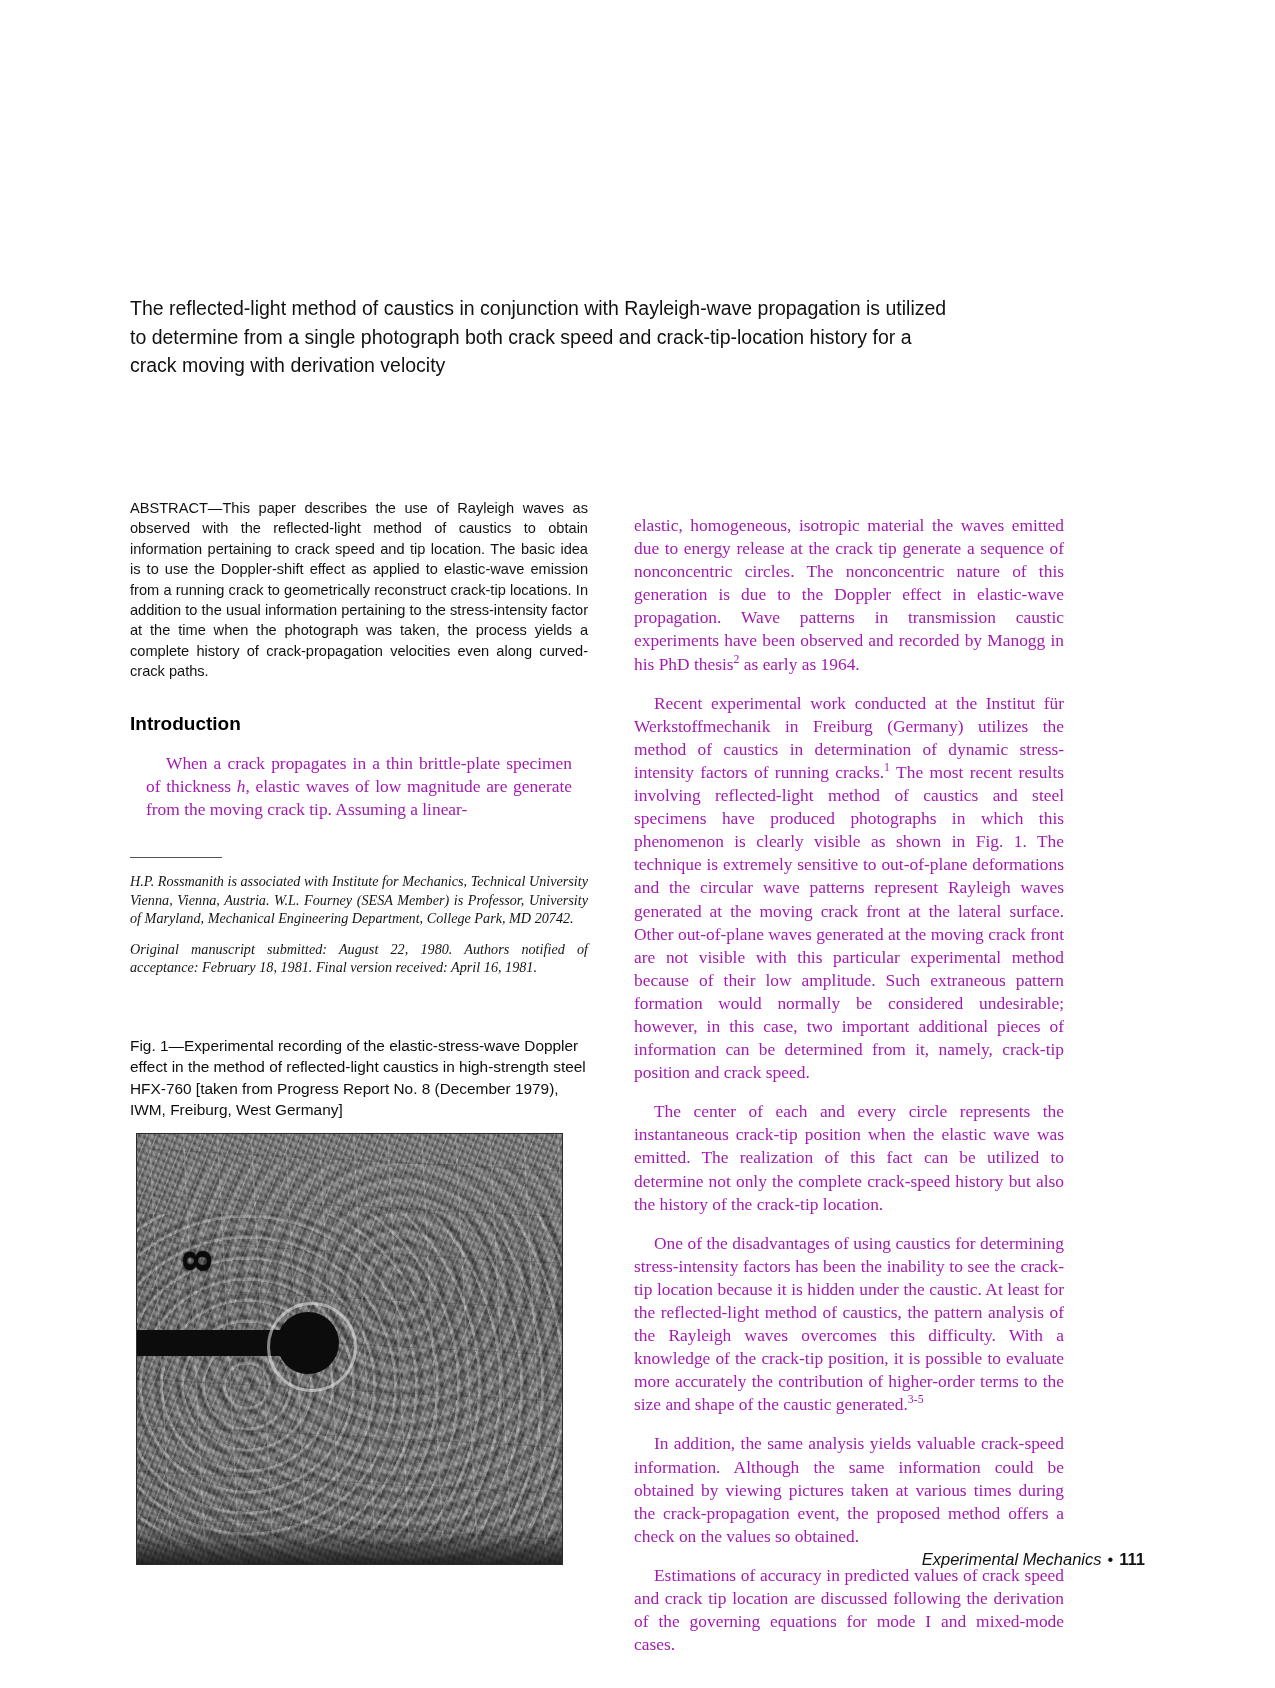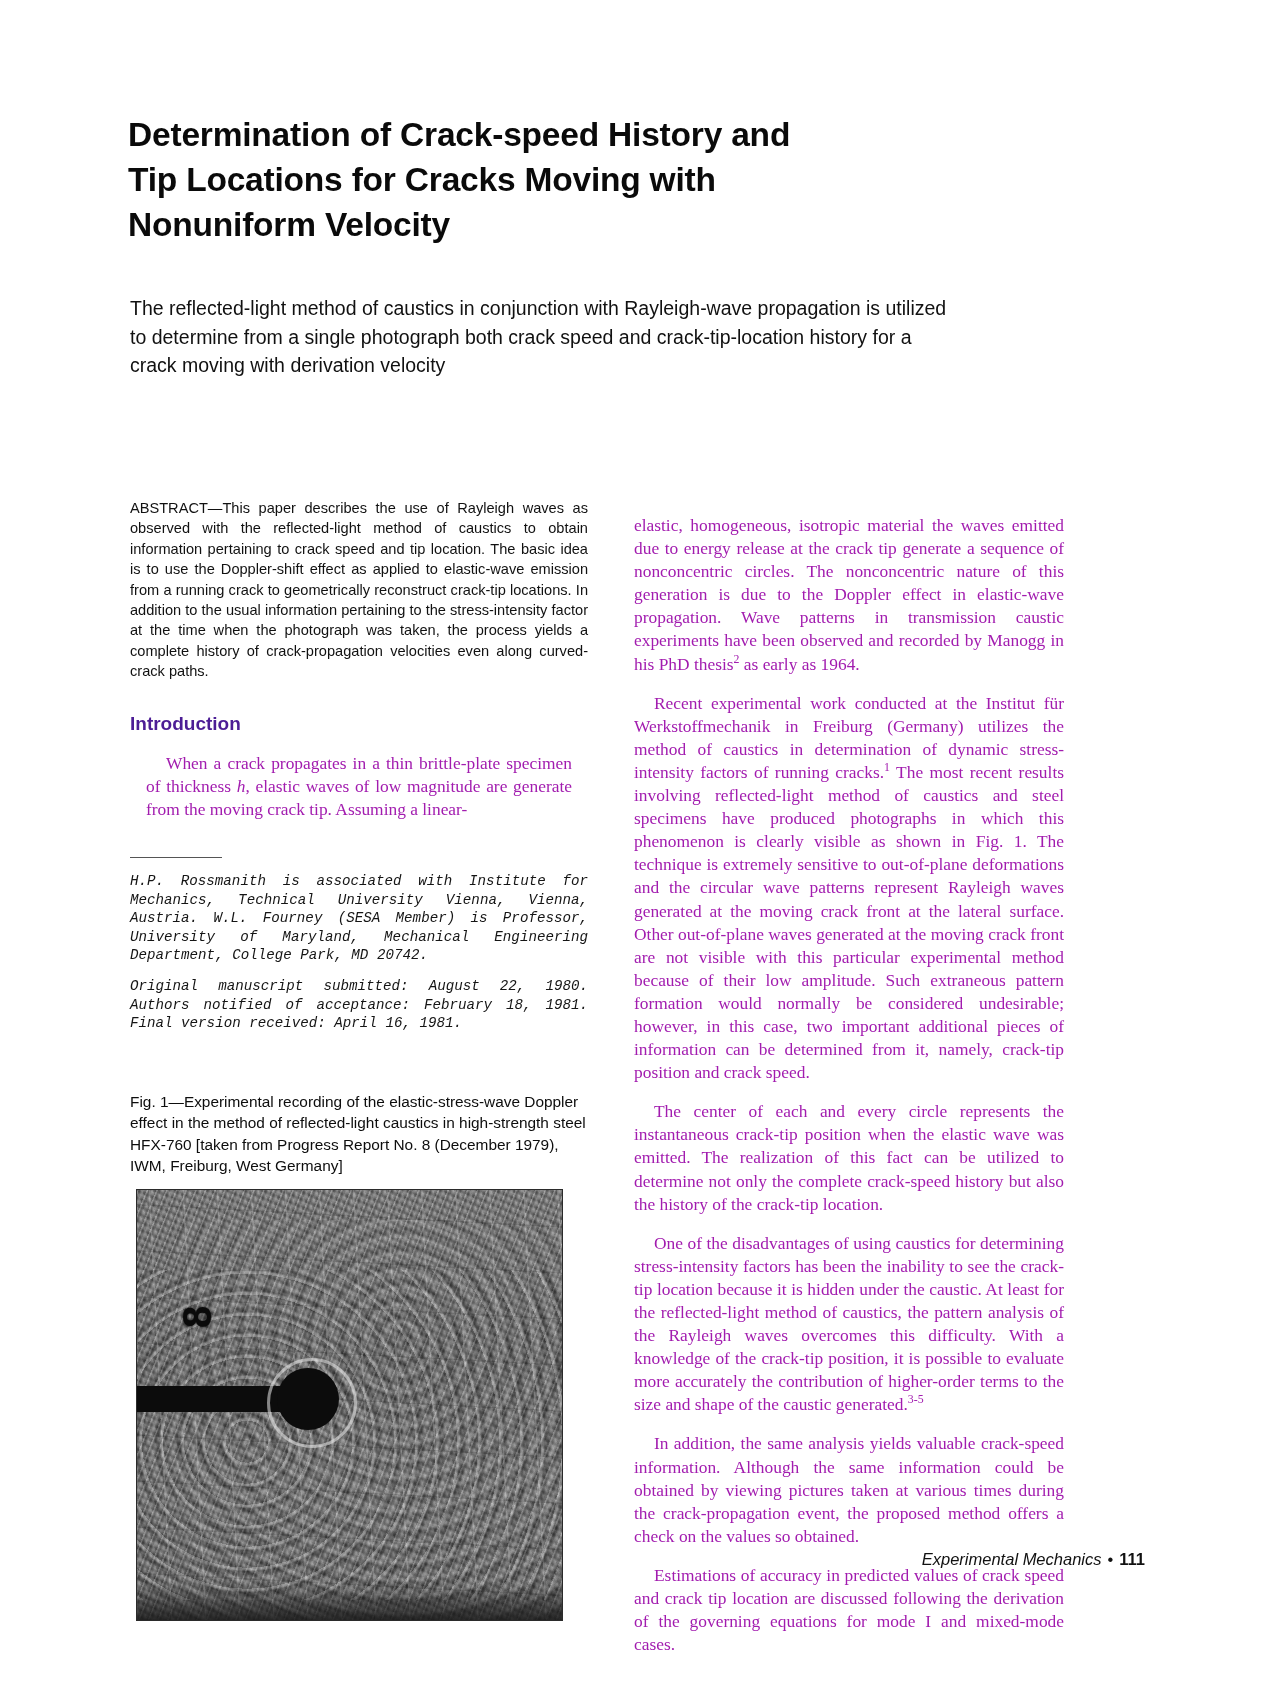--- a/index.html
+++ b/index.html
@@ -83,21 +83,21 @@
   .abstract .lead {
     font-family: "Liberation Sans", sans-serif;
   }
 
   h2.section-head {
     font-family: "Liberation Sans", sans-serif;
     font-weight: bold;
     font-size: 19px;
     line-height: 24px;
     margin: 0 0 10px 0;
-    color: #4c1d95;
+    color: #000000;
   }
 
   p.serif {
     font-family: Liberation Serif, serif;
     font-size: 17.4px;
     line-height: 23.1px;
     text-align: justify;
     margin: 16px;
     text-indent: 20px;
     color: #a21caf;
@@ -106,21 +106,21 @@
   p.serif.no-indent { text-indent: 0; }
 
   .rule {
     width: 92px;
     height: 0;
     border-top: 1.4px solid #555;
     margin: 36px 0 14px 0;
   }
 
   .footnote {
-    font-family: Liberation Mono, monospace;
+    font-family: Liberation Serif, serif;
     font-style: italic;
     font-size: 14.2px;
     line-height: 18.6px;
     text-align: justify;
     margin: 0 0 12px 0;
     color: #151515;
   }
 
   .fig-caption {
     font-family: Liberation Sans, sans-serif;
@@ -245,27 +245,20 @@
   .footer .pageno { font-weight: bold; }
 
   sup { font-size: 0.68em; vertical-align: super; line-height: 0; }
   .italic { font-style: italic; }
 </style>
 </head>
 <body>
 
 <div class="page">
 
-  <div class="title-block">
-    <div class="doc-title">
-      <div>Determination of Crack-speed History and</div>
-      <div>Tip Locations for Cracks Moving with</div>
-      <div>Nonuniform Velocity</div>
-    </div>
-  </div>
 
   <div class="subtitle">The reflected-light method of caustics in conjunction with Rayleigh-wave propagation is utilized to determine from a single photograph both crack speed and crack-tip-location history for a crack moving with derivation velocity</div>
 
 
   <div class="col-left">
 
     <p class="abstract"><span class="lead">ABSTRACT—</span><span>This paper describes the use of Rayleigh waves as observed with the reflected-light method of caustics to obtain information pertaining to crack speed and tip location. The basic idea is to use the Doppler-shift effect as applied to elastic-wave emission from a running crack to geometrically reconstruct crack-tip locations. In addition to the usual information pertaining to the stress-intensity factor at the time when the photograph was taken, the process yields a complete history of crack-propagation velocities even along curved-crack paths.</span></p>
 
     <h2 class="section-head">Introduction</h2>
 

